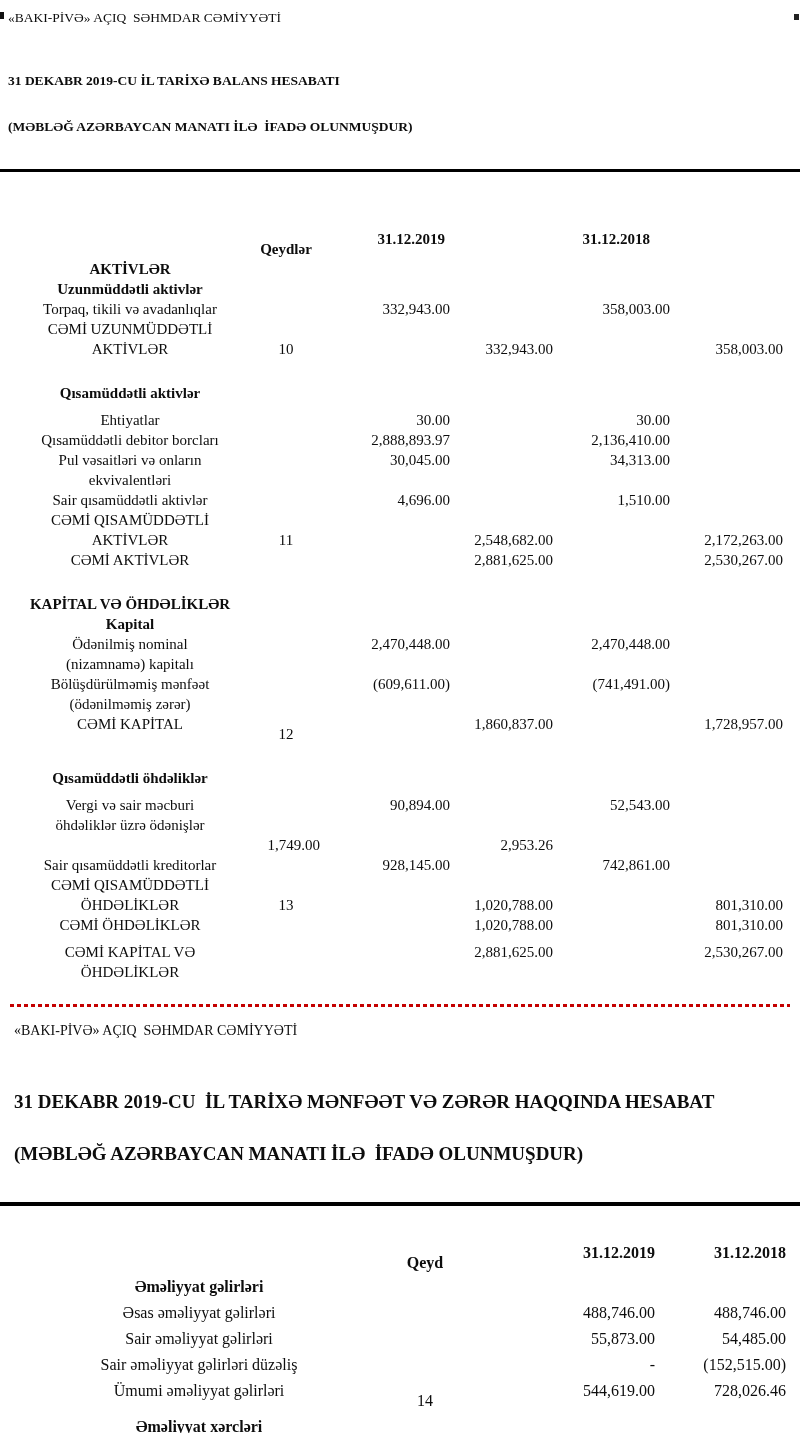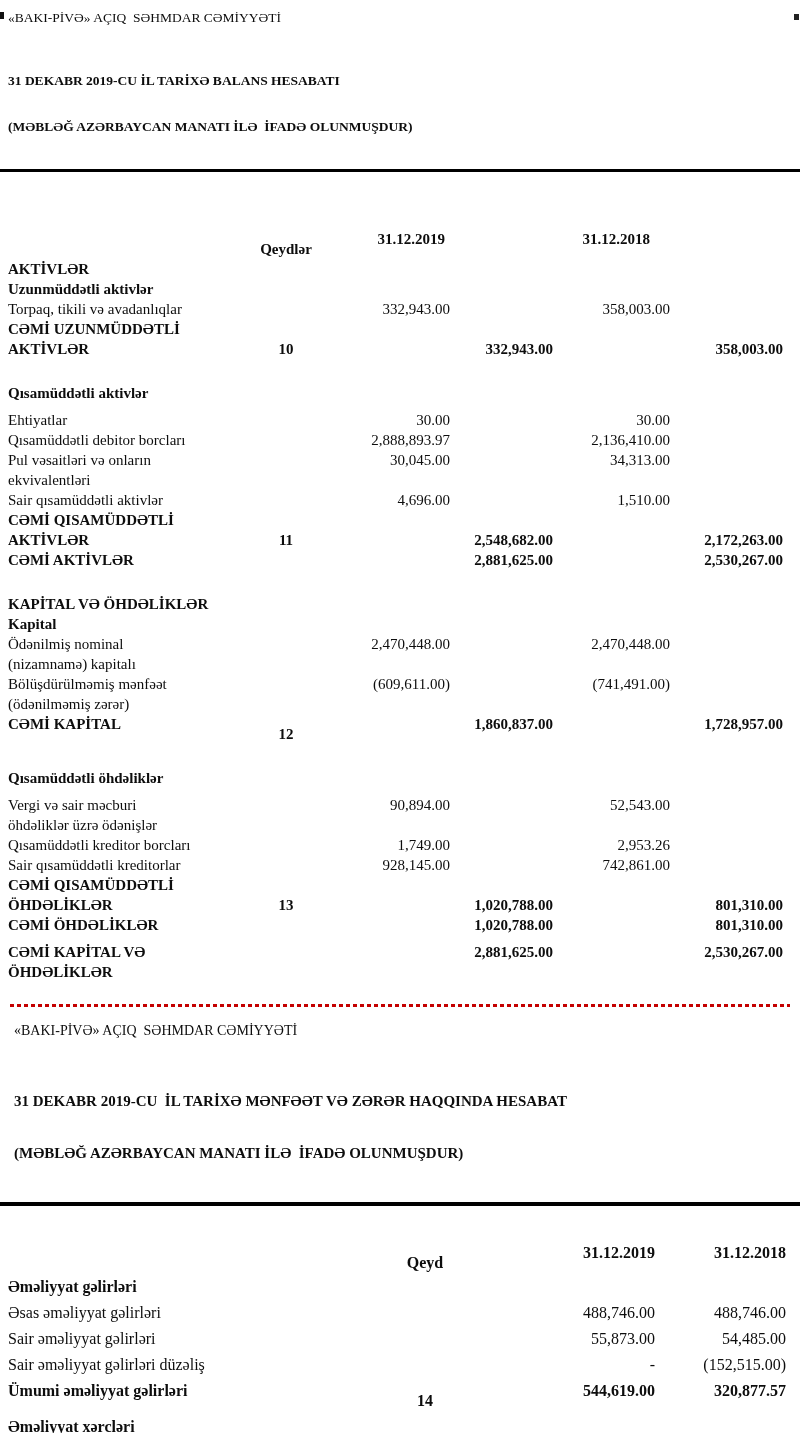--- a/index.html
+++ b/index.html
@@ -17,44 +17,44 @@
   
   .rpt-head{padding:0 0 3px 8px;}
   .company{font-weight:normal;font-size:13.5px;line-height:17px;margin-top:9px;white-space:pre-wrap;}
   .titles{margin-top:17px;font-weight:bold;font-size:13.5px;line-height:15px;white-space:pre-wrap;}
   .titles .t2{margin-top:1px;}
   .head-rule-1{border:0;border-top:3px solid #000;margin:2px 0 0 0;width:100%;}
   .head-rule-2{border:0;border-top:4px solid #000;margin:3px 0 0 0;width:100%;}
 
   .income-head{padding-left:14px;}
   .income-head .company{font-size:14px;margin-top:15px;}
-  .income-head .titles{font-size:15px;line-height:17px;margin-top:20px;}
+  .income-head .titles{font-size:19px;line-height:17px;margin-top:20px;}
 
   
   .red-divider{
     margin:22px 10px 0 10px;height:3px;
     background:repeating-linear-gradient(to right,#c40000 0 4px,rgba(0,0,0,0) 4px 7px);
   }
 
   
   .table{padding-left:8px;}
   .trow{display:grid;}
   .balance .trow{grid-template-columns:244px 68px 130px 103px 117px 113px;font-size:15px;line-height:20px;}
   .income  .trow{grid-template-columns:382px 70px 195px 131px;font-size:16px;line-height:26px;}
 
   .balance{margin-top:57px;}
   .income{margin-top:36px;}
 
   .cell{align-self:start;white-space:pre-wrap;}
-  .c-label{white-space:pre-line;}
+  .c-label{white-space:pre-line;text-align:center;}
   .c-note{text-align:center;margin-top:10px;}
   .c-v2019,.c-t2019,.c-v2018,.c-t2018{text-align:right;}
 
   .trow.section .c-label{font-weight:bold;}
-  .trow.total{font-weight:bold;}
+  .trow.total{font-weight:normal;}
 
   .gap-sm{margin-top:7px;}
   .gap-lg{margin-top:24px;}
 
   .valign-bottom .cell{align-self:end;}
   .valign-bottom .c-label{align-self:start;}
 
   
   .trow.head{font-weight:bold;}
   .balance .trow.head{font-size:15px;}
@@ -232,21 +232,20 @@
       <div class="trow item gap-sm">
         <div class="cell c-label">Vergi və sair məcburi
 öhdəliklər üzrə ödənişlər</div>
         <div class="cell c-note"></div>
         <div class="cell c-v2019">90,894.00</div>
         <div class="cell c-t2019"></div>
         <div class="cell c-v2018">52,543.00</div>
         <div class="cell c-t2018"></div>
       </div>
       <div class="trow item">
-        <div class="cell c-label">Qısamüddətli kreditor borcları</div>
         <div class="cell c-note"></div>
         <div class="cell c-v2019">1,749.00</div>
         <div class="cell c-t2019"></div>
         <div class="cell c-v2018">2,953.26</div>
         <div class="cell c-t2018"></div>
       </div>
       <div class="trow item">
         <div class="cell c-label">Sair qısamüddətli kreditorlar</div>
         <div class="cell c-note"></div>
         <div class="cell c-v2019">928,145.00</div>
@@ -321,21 +320,21 @@
       <div class="trow item">
         <div class="cell c-label">Sair əməliyyat gəlirləri düzəliş</div>
         <div class="cell c-note"></div>
         <div class="cell c-v2019">-</div>
         <div class="cell c-v2018">(152,515.00)</div>
       </div>
       <div class="trow total">
         <div class="cell c-label">Ümumi əməliyyat gəlirləri</div>
         <div class="cell c-note">14</div>
         <div class="cell c-v2019">544,619.00</div>
-        <div class="cell c-v2018">320,877.57</div>
+        <div class="cell c-v2018">728,026.46</div>
       </div>
       <div class="trow section">
         <div class="cell c-label">Əməliyyat xərcləri</div>
         <div class="cell c-note"></div>
         <div class="cell c-v2019"></div>
         <div class="cell c-v2018"></div>
       </div>
       <div class="trow item">
         <div class="cell c-label">Əməliyyat xərcləri</div>
         <div class="cell c-note"></div>

